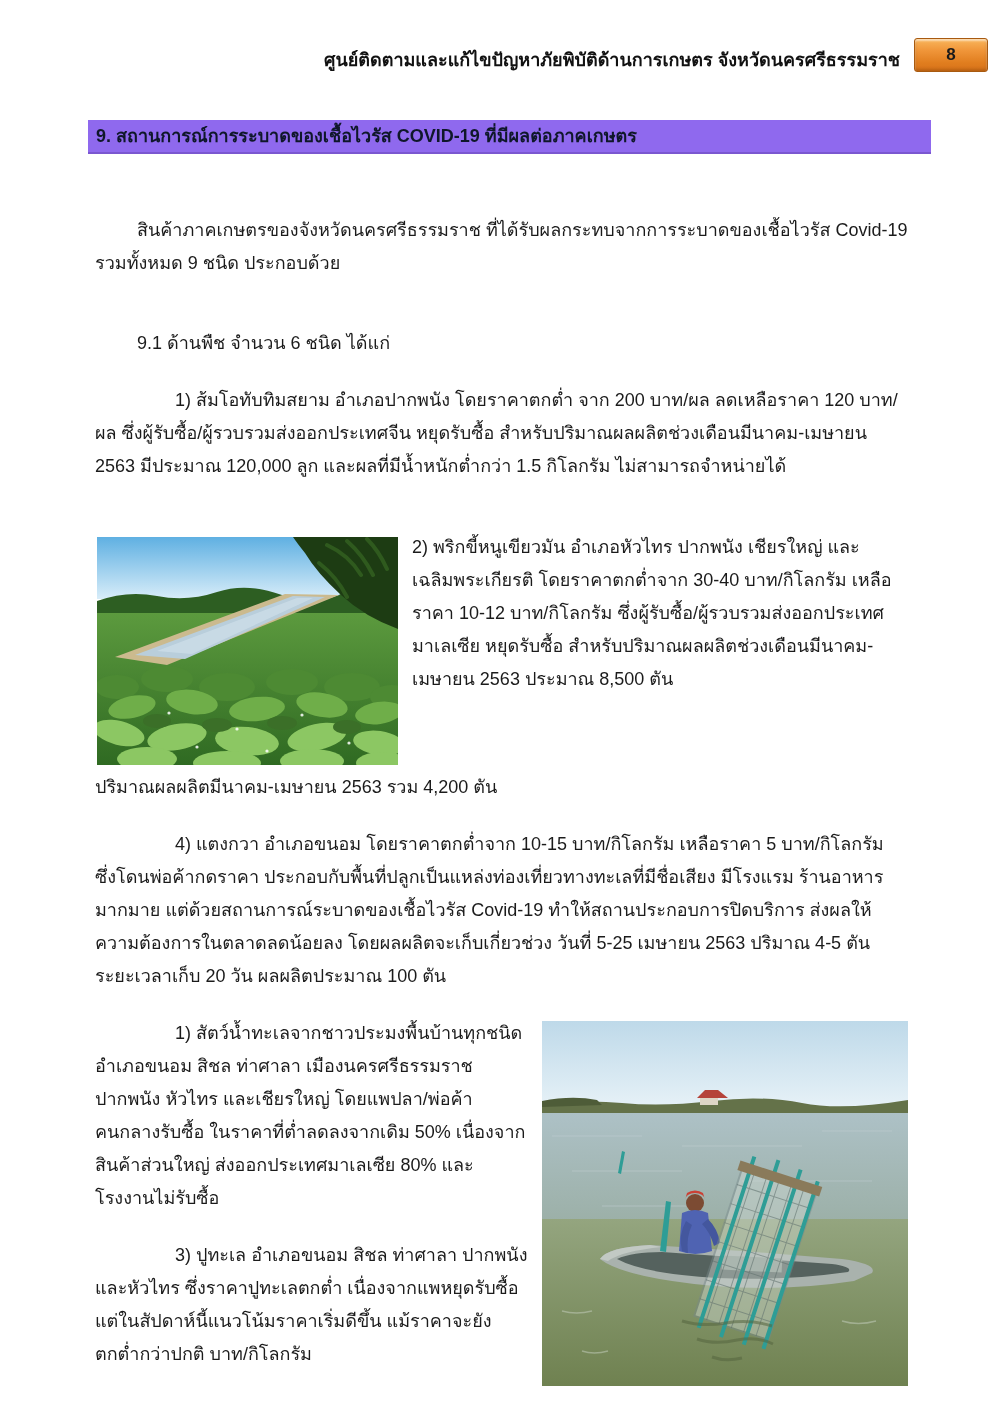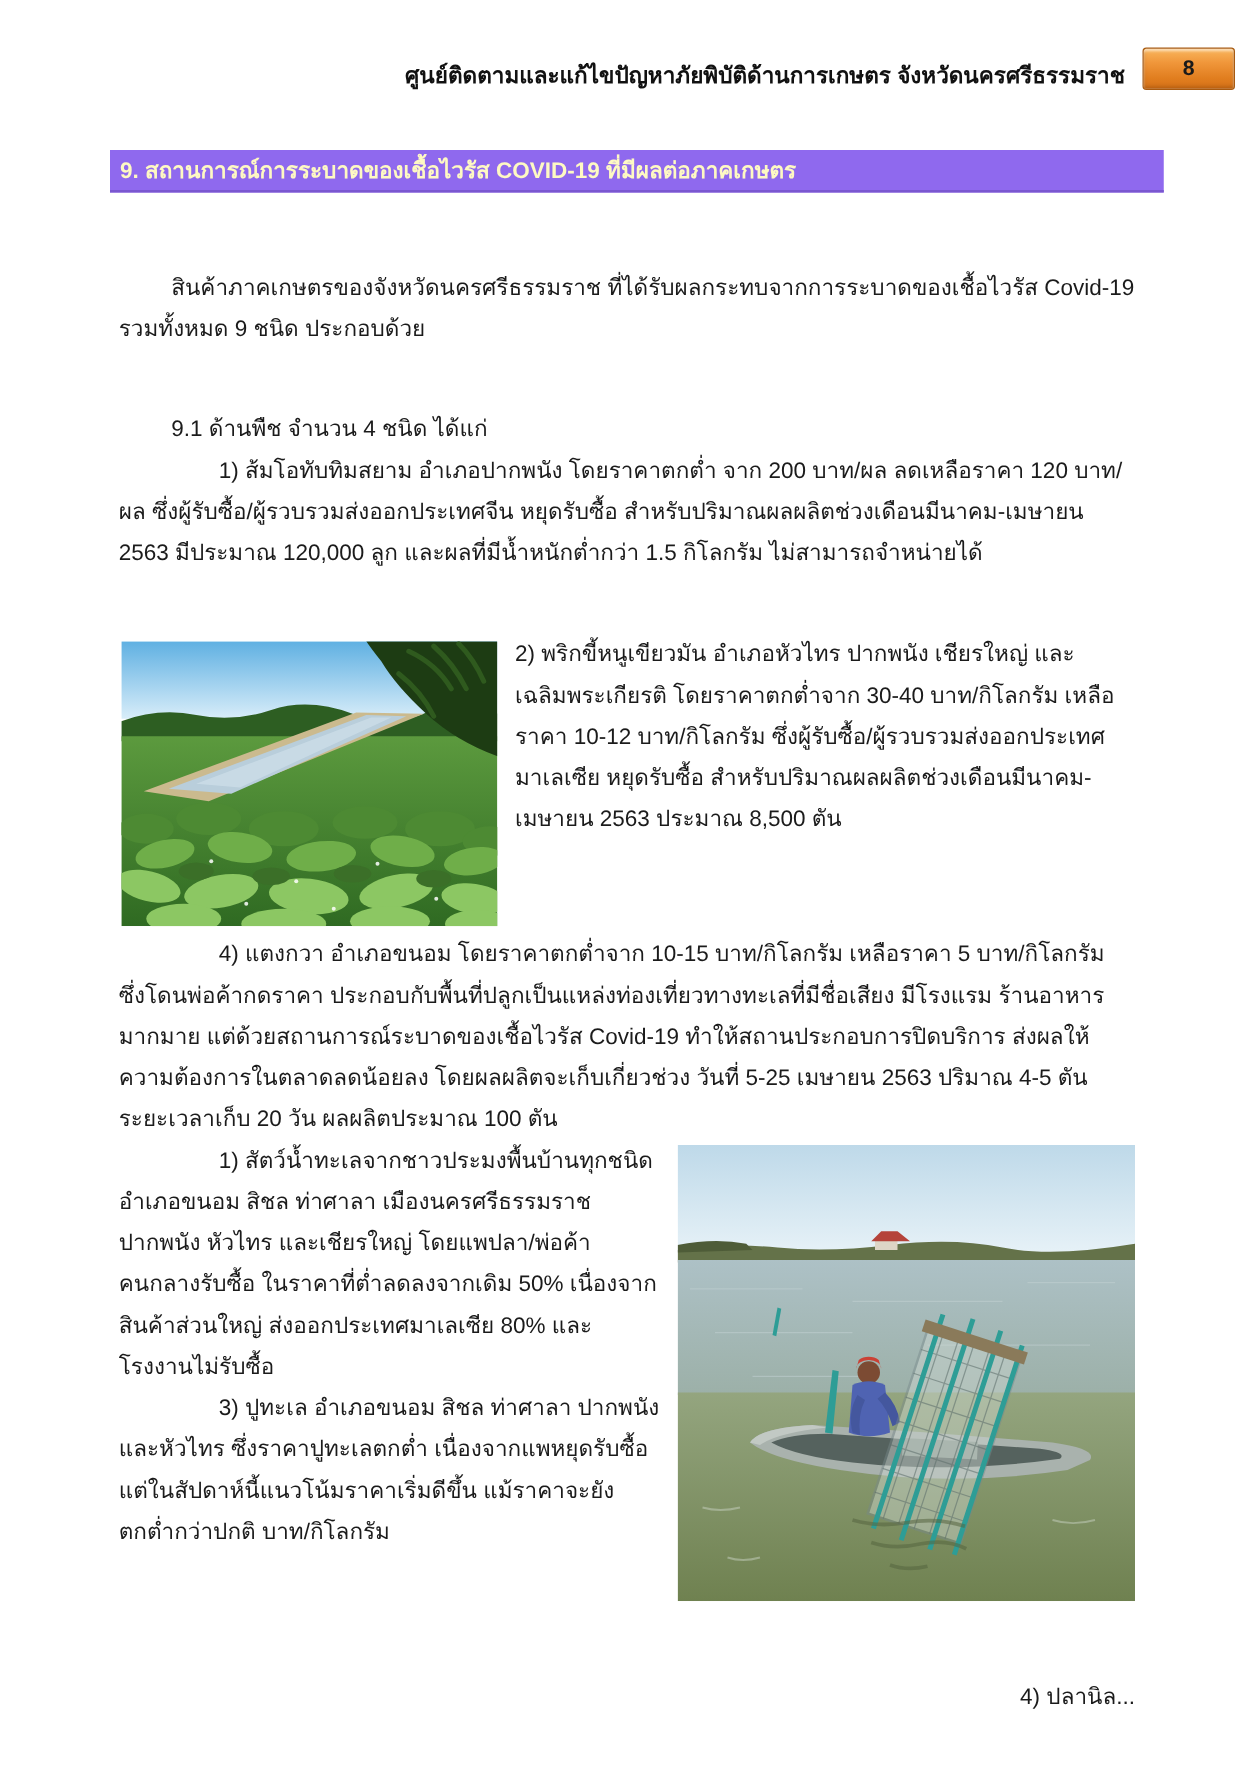--- a/index.html
+++ b/index.html
@@ -32,30 +32,30 @@
     font-size:17px; font-weight:bold; color:#1a1a1a;
   }
   
   .section-bar {
     position:absolute; top:120px; left:88px;
     width:843px; height:34px;
     background:#8f69ee;
     border-bottom:2px solid #7a57d0;
     line-height:32px;
     padding-left:8px;
-    font-size:18px; font-weight:bold; color:#fef9c3;
+    font-size:18px; font-weight:bold; color:#0f172a;
   }
   
   .content {
     position:absolute; top:167px; left:95px; width:813px;
     font-size:18px; line-height:33px; color:#1b1b1b;
   }
   p.body { text-align:left; }
   .indent-1 { text-indent:42px;margin-top:47px; }
-  .indent-2 { text-indent:80px; }
+  .indent-2 { text-indent:80px;margin-top:24px; }
   .no-indent { text-indent:0;margin-top:48px; }
   .cont-below { clear:left; }
   
   .photo { display:block; overflow:hidden; }
   .photo svg { display:block; }
   .photo1 { float:left; width:301px; height:228px; margin:6px 14px 6px 2px; }
   .photo2 { float:right; width:366px; height:365px; margin:4px 0 8px 14px; }
   .flow-sec::after { content:""; display:block; clear:both; }
   .continuation {
     clear:both;
@@ -73,21 +73,21 @@
     <div class="hdr-title">ศูนย์ติดตามและแก้ไขปัญหาภัยพิบัติด้านการเกษตร จังหวัดนครศรีธรรมราช</div>
     <div class="page-badge">8</div>
   </div>
 
   <div class="section-bar">9. สถานการณ์การระบาดของเชื้อไวรัส COVID-19 ที่มีผลต่อภาคเกษตร</div>
 
   <div class="content">
 
     <p class="body indent-1">สินค้าภาคเกษตรของจังหวัดนครศรีธรรมราช ที่ได้รับผลกระทบจากการระบาดของเชื้อไวรัส Covid-19 รวมทั้งหมด 9 ชนิด ประกอบด้วย</p>
 
-    <p class="body indent-1" style="text-indent:42px">9.1 ด้านพืช จำนวน 4 ชนิด ได้แก่</p>
+    <p class="body indent-1" style="text-indent:42px">9.1 ด้านพืช จำนวน 6 ชนิด ได้แก่</p>
 
     <p class="body indent-2">1) ส้มโอทับทิมสยาม อำเภอปากพนัง โดยราคาตกต่ำ จาก 200 บาท/ผล ลดเหลือราคา 120 บาท/ผล ซึ่งผู้รับซื้อ/ผู้รวบรวมส่งออกประเทศจีน หยุดรับซื้อ สำหรับปริมาณผลผลิตช่วงเดือนมีนาคม-เมษายน 2563 มีประมาณ 120,000 ลูก และผลที่มีน้ำหนักต่ำกว่า 1.5 กิโลกรัม ไม่สามารถจำหน่ายได้</p>
 
     <div class="flow-sec">
       <span class="photo photo1">
 
         <svg viewBox="0 0 301 228" width="301" height="228">
           <defs>
             <linearGradient id="sky1" x1="0" y1="0" x2="0" y2="1">
               <stop offset="0" stop-color="#5fb0e2"></stop>
@@ -146,20 +146,21 @@
             <circle cx="72" cy="176" r="1.6"></circle>
               <circle cx="140" cy="192" r="1.6"></circle>
               <circle cx="205" cy="178" r="1.6"></circle>
             <circle cx="100" cy="210" r="1.6"></circle>
               <circle cx="252" cy="206" r="1.6"></circle>
               <circle cx="170" cy="214" r="1.6"></circle>
           </g>
         </svg>
       </span>
       <p class="body no-indent">2) พริกขี้หนูเขียวมัน อำเภอหัวไทร ปากพนัง เชียรใหญ่ และเฉลิมพระเกียรติ โดยราคาตกต่ำจาก 30-40 บาท/กิโลกรัม เหลือราคา 10-12 บาท/กิโลกรัม ซึ่งผู้รับซื้อ/ผู้รวบรวมส่งออกประเทศมาเลเซีย หยุดรับซื้อ สำหรับปริมาณผลผลิตช่วงเดือนมีนาคม-เมษายน 2563 ประมาณ 8,500 ตัน</p>
+      <p class="body no-indent cont-below">ปริมาณผลผลิตมีนาคม-เมษายน 2563 รวม 4,200 ตัน</p>
     </div>
 
     <p class="body indent-2">4) แตงกวา อำเภอขนอม โดยราคาตกต่ำจาก 10-15 บาท/กิโลกรัม เหลือราคา 5 บาท/กิโลกรัม ซึ่งโดนพ่อค้ากดราคา ประกอบกับพื้นที่ปลูกเป็นแหล่งท่องเที่ยวทางทะเลที่มีชื่อเสียง มีโรงแรม ร้านอาหาร มากมาย แต่ด้วยสถานการณ์ระบาดของเชื้อไวรัส Covid-19 ทำให้สถานประกอบการปิดบริการ ส่งผลให้ความต้องการในตลาดลดน้อยลง โดยผลผลิตจะเก็บเกี่ยวช่วง วันที่ 5-25 เมษายน 2563 ปริมาณ 4-5 ตัน ระยะเวลาเก็บ 20 วัน ผลผลิตประมาณ 100 ตัน</p>
 
 
     <div class="flow-sec">
       <span class="photo photo2">
 
         <svg viewBox="0 0 366 365" width="366" height="365">
           <defs>

